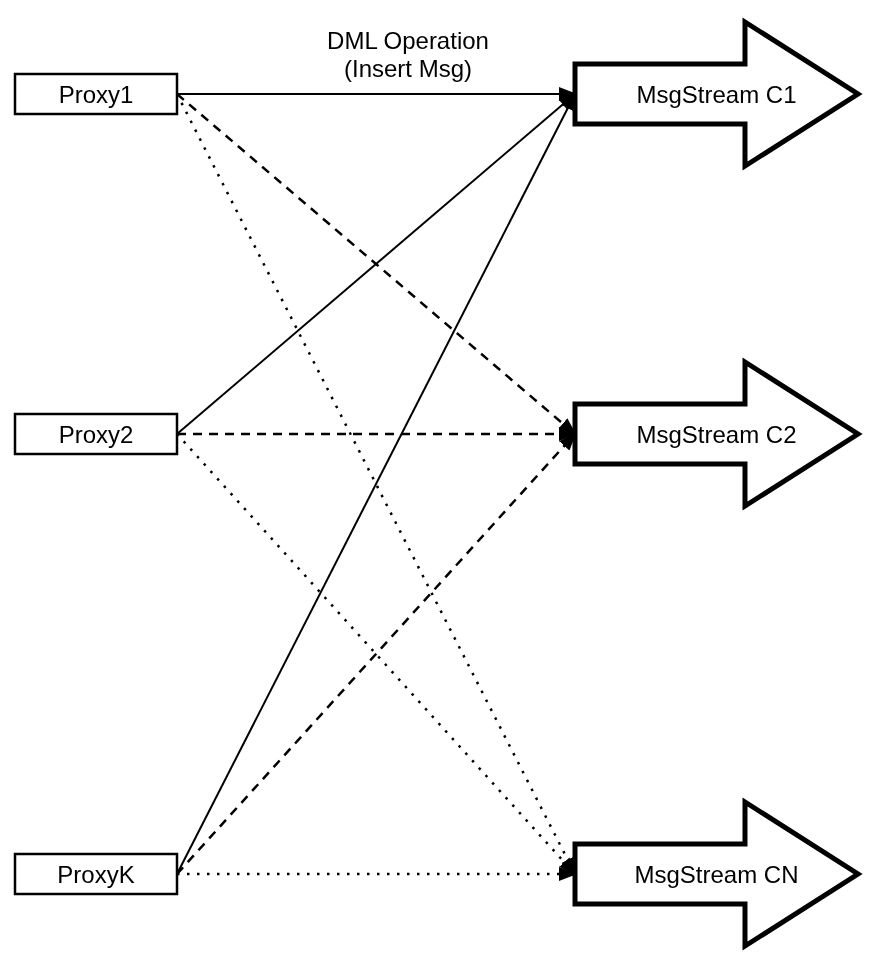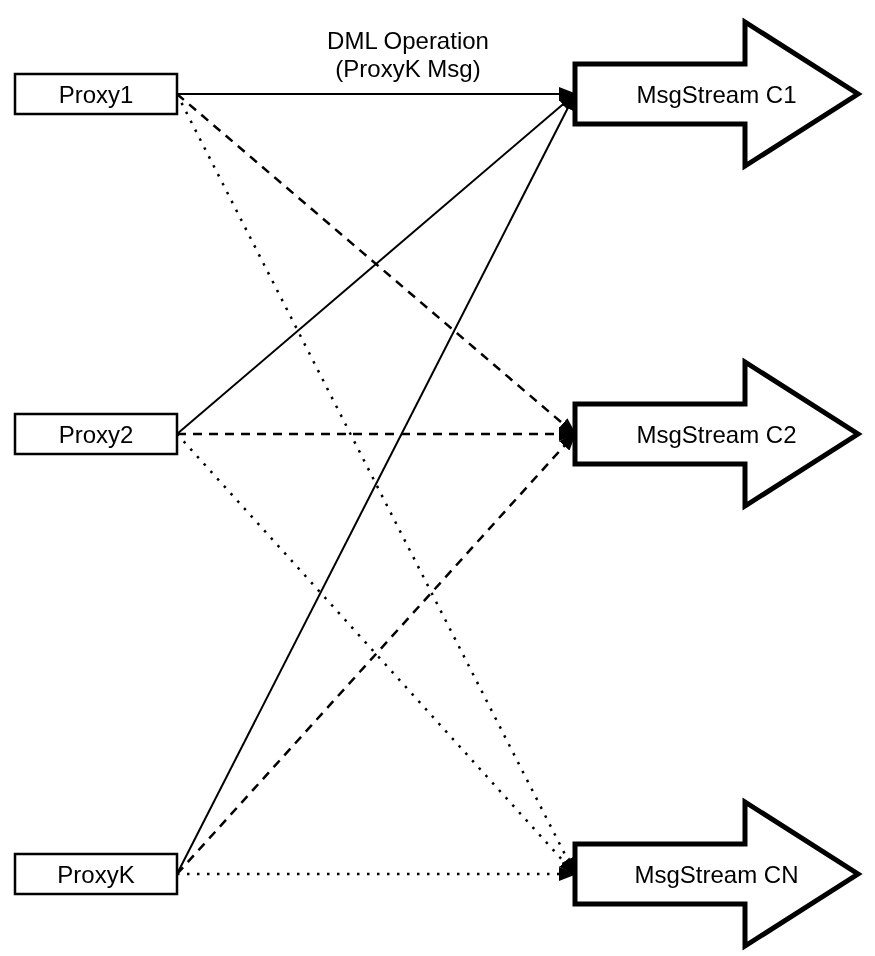--- a/index.html
+++ b/index.html
@@ -39,21 +39,21 @@
     fill: #000000;
   }
 </style>
 </head>
 <body>
 
 <div class="canvas">
 
   <div class="dml-label">
     <div>DML Operation</div>
-    <div>(ProxyK Msg)</div>
+    <div>(Insert Msg)</div>
   </div>
 
   <svg id="diagram-svg" class="diagram" width="875" height="956" viewBox="0 0 875 956">
       <defs>
         <marker id="arrowhead" markerWidth="18" markerHeight="14" refX="16" refY="7" orient="auto" markerUnits="userSpaceOnUse">
           <path d="M0,0 L18,7 L0,14 Z" fill="#000000"></path>
         </marker>
       </defs>
       <polygon points="575,58 745,58 745,16 858,88 745,160 745,118 575,118" fill="#ffffff" stroke="#000000" stroke-width="5" stroke-linejoin="miter"></polygon>
       <text x="716.5" y="88" text-anchor="middle" dominant-baseline="central">MsgStream C1</text>

